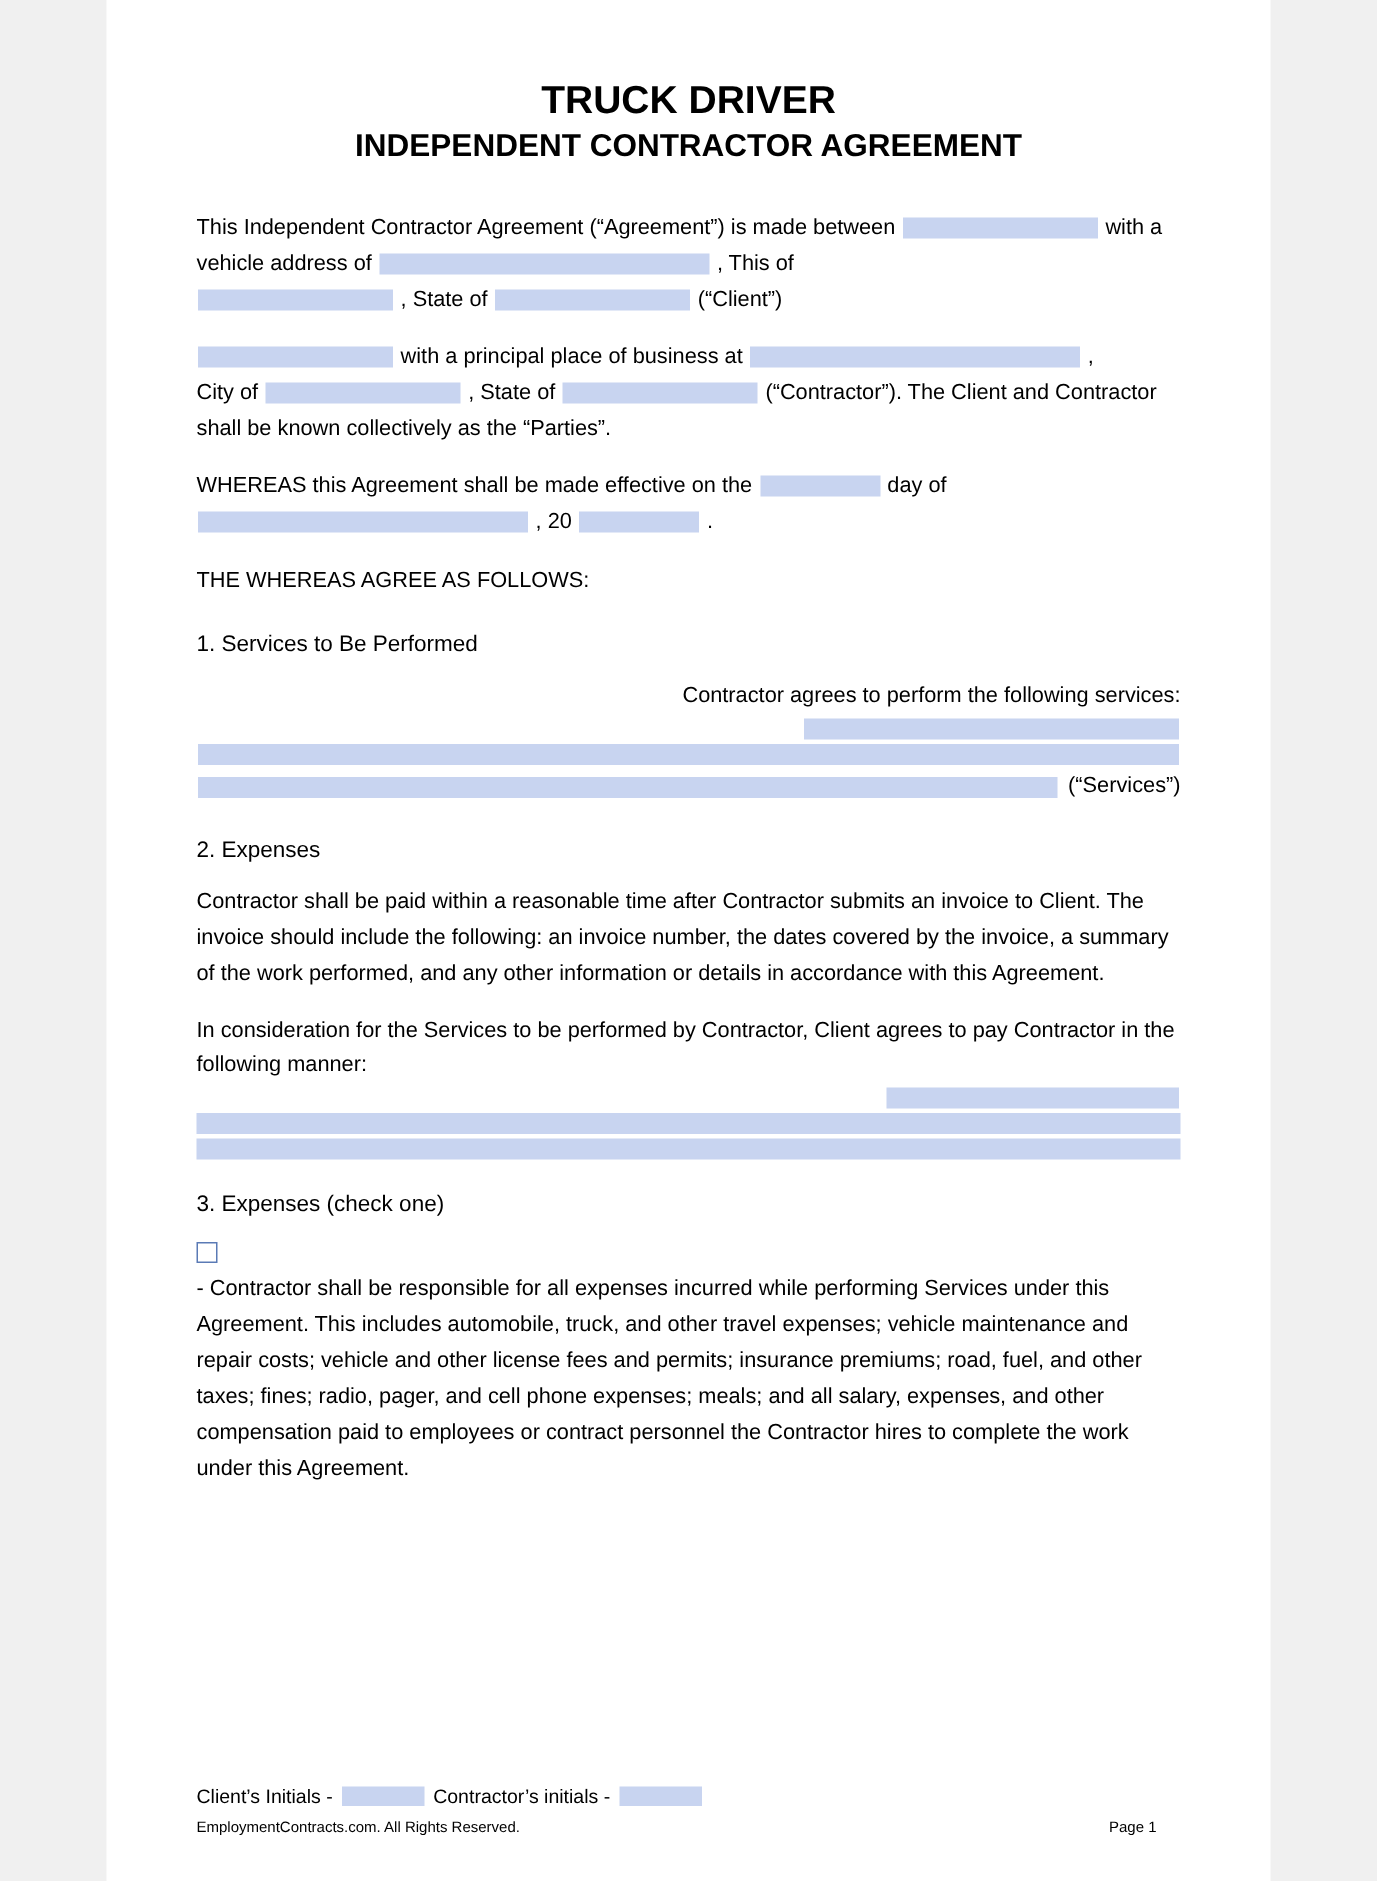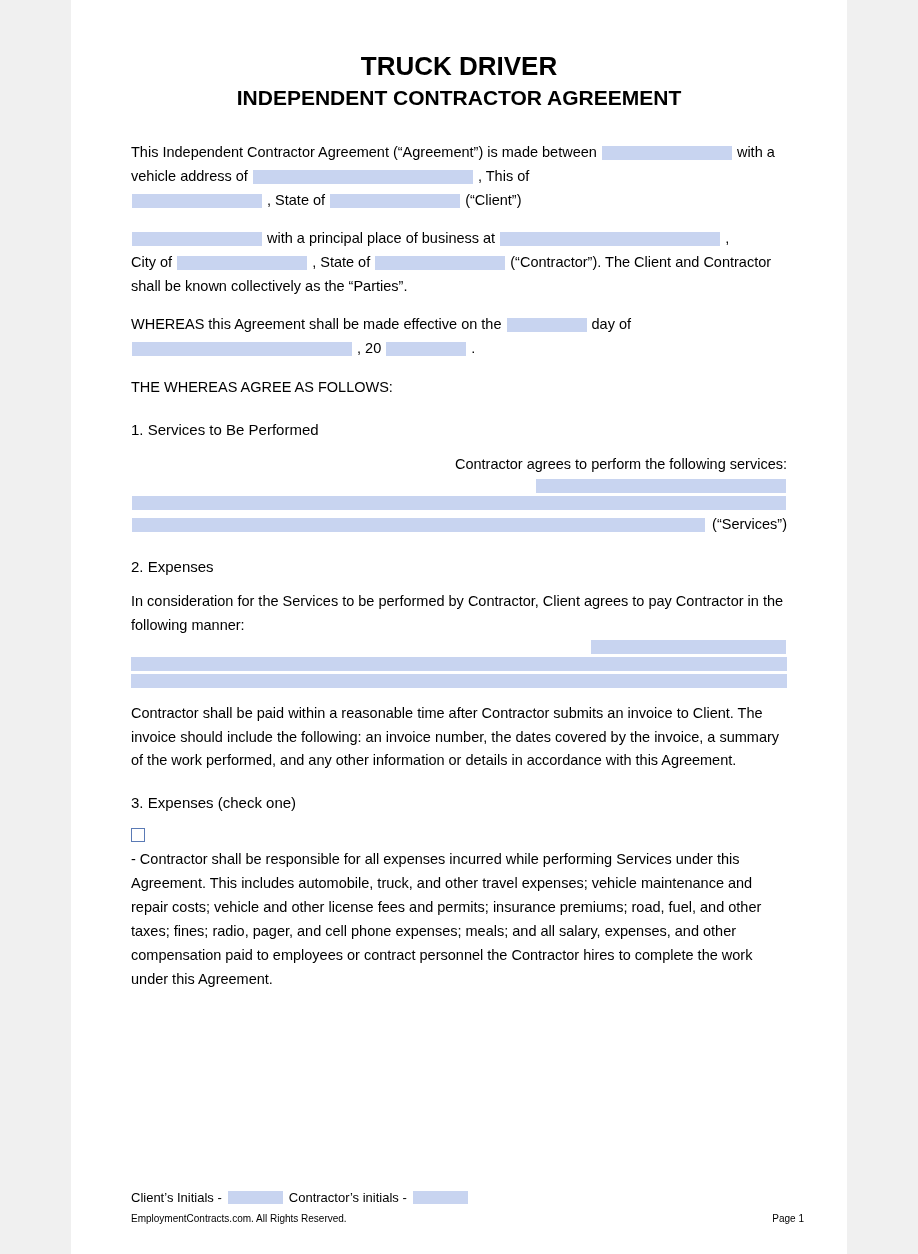--- a/index.html
+++ b/index.html
@@ -97,21 +97,21 @@
       border: 1.5px solid #5a7ab5;
       background: #fff;
       flex-shrink: 0;
       margin-top: 2px;
     }
 
     .footer {
       position: absolute;
       bottom: 30px;
       left: 60px;
-      right: 43px;
+      right: 76px;
     }
 
     .footer-initials {
       display: flex;
       align-items: center;
       gap: 6px;
       margin-bottom: 8px;
       font-size: 13px;
     }
 
@@ -212,30 +212,30 @@
         <span style="margin-left: 6px; white-space: nowrap;">(“Services”)</span>
       </div>
     </div>
 
     <div class="section-heading">
       <span>2.</span>
       <span>Expenses</span>
     </div>
 
     <div class="paragraph">
+      <span>Contractor shall be paid within a reasonable time after Contractor submits an invoice to Client. The invoice should include the following: an invoice number, the dates covered by the invoice, a summary of the work performed, and any other information or details in accordance with this Agreement.</span>
+    </div>
+
+    <div class="paragraph">
       <div class="text-line">
         <span>In consideration for the Services to be performed by Contractor, Client agrees to pay Contractor in the following manner:</span>
         <span class="blank" style="width: 195px;"></span>
       </div>
       <div style="display: block; width: 100%; height: 14px; background-color: #c8d4f0; margin: 3px 0;"></div>
       <div style="display: block; width: 100%; height: 14px; background-color: #c8d4f0; margin: 3px 0;"></div>
-    </div>
-
-    <div class="paragraph">
-      <span>Contractor shall be paid within a reasonable time after Contractor submits an invoice to Client. The invoice should include the following: an invoice number, the dates covered by the invoice, a summary of the work performed, and any other information or details in accordance with this Agreement.</span>
     </div>
 
     <div class="section-heading">
       <span>3.</span>
       <span>Expenses</span>
       <span style="font-weight: normal;">(check one)</span>
     </div>
 
     <div class="paragraph">
       <div class="checkbox-item">

